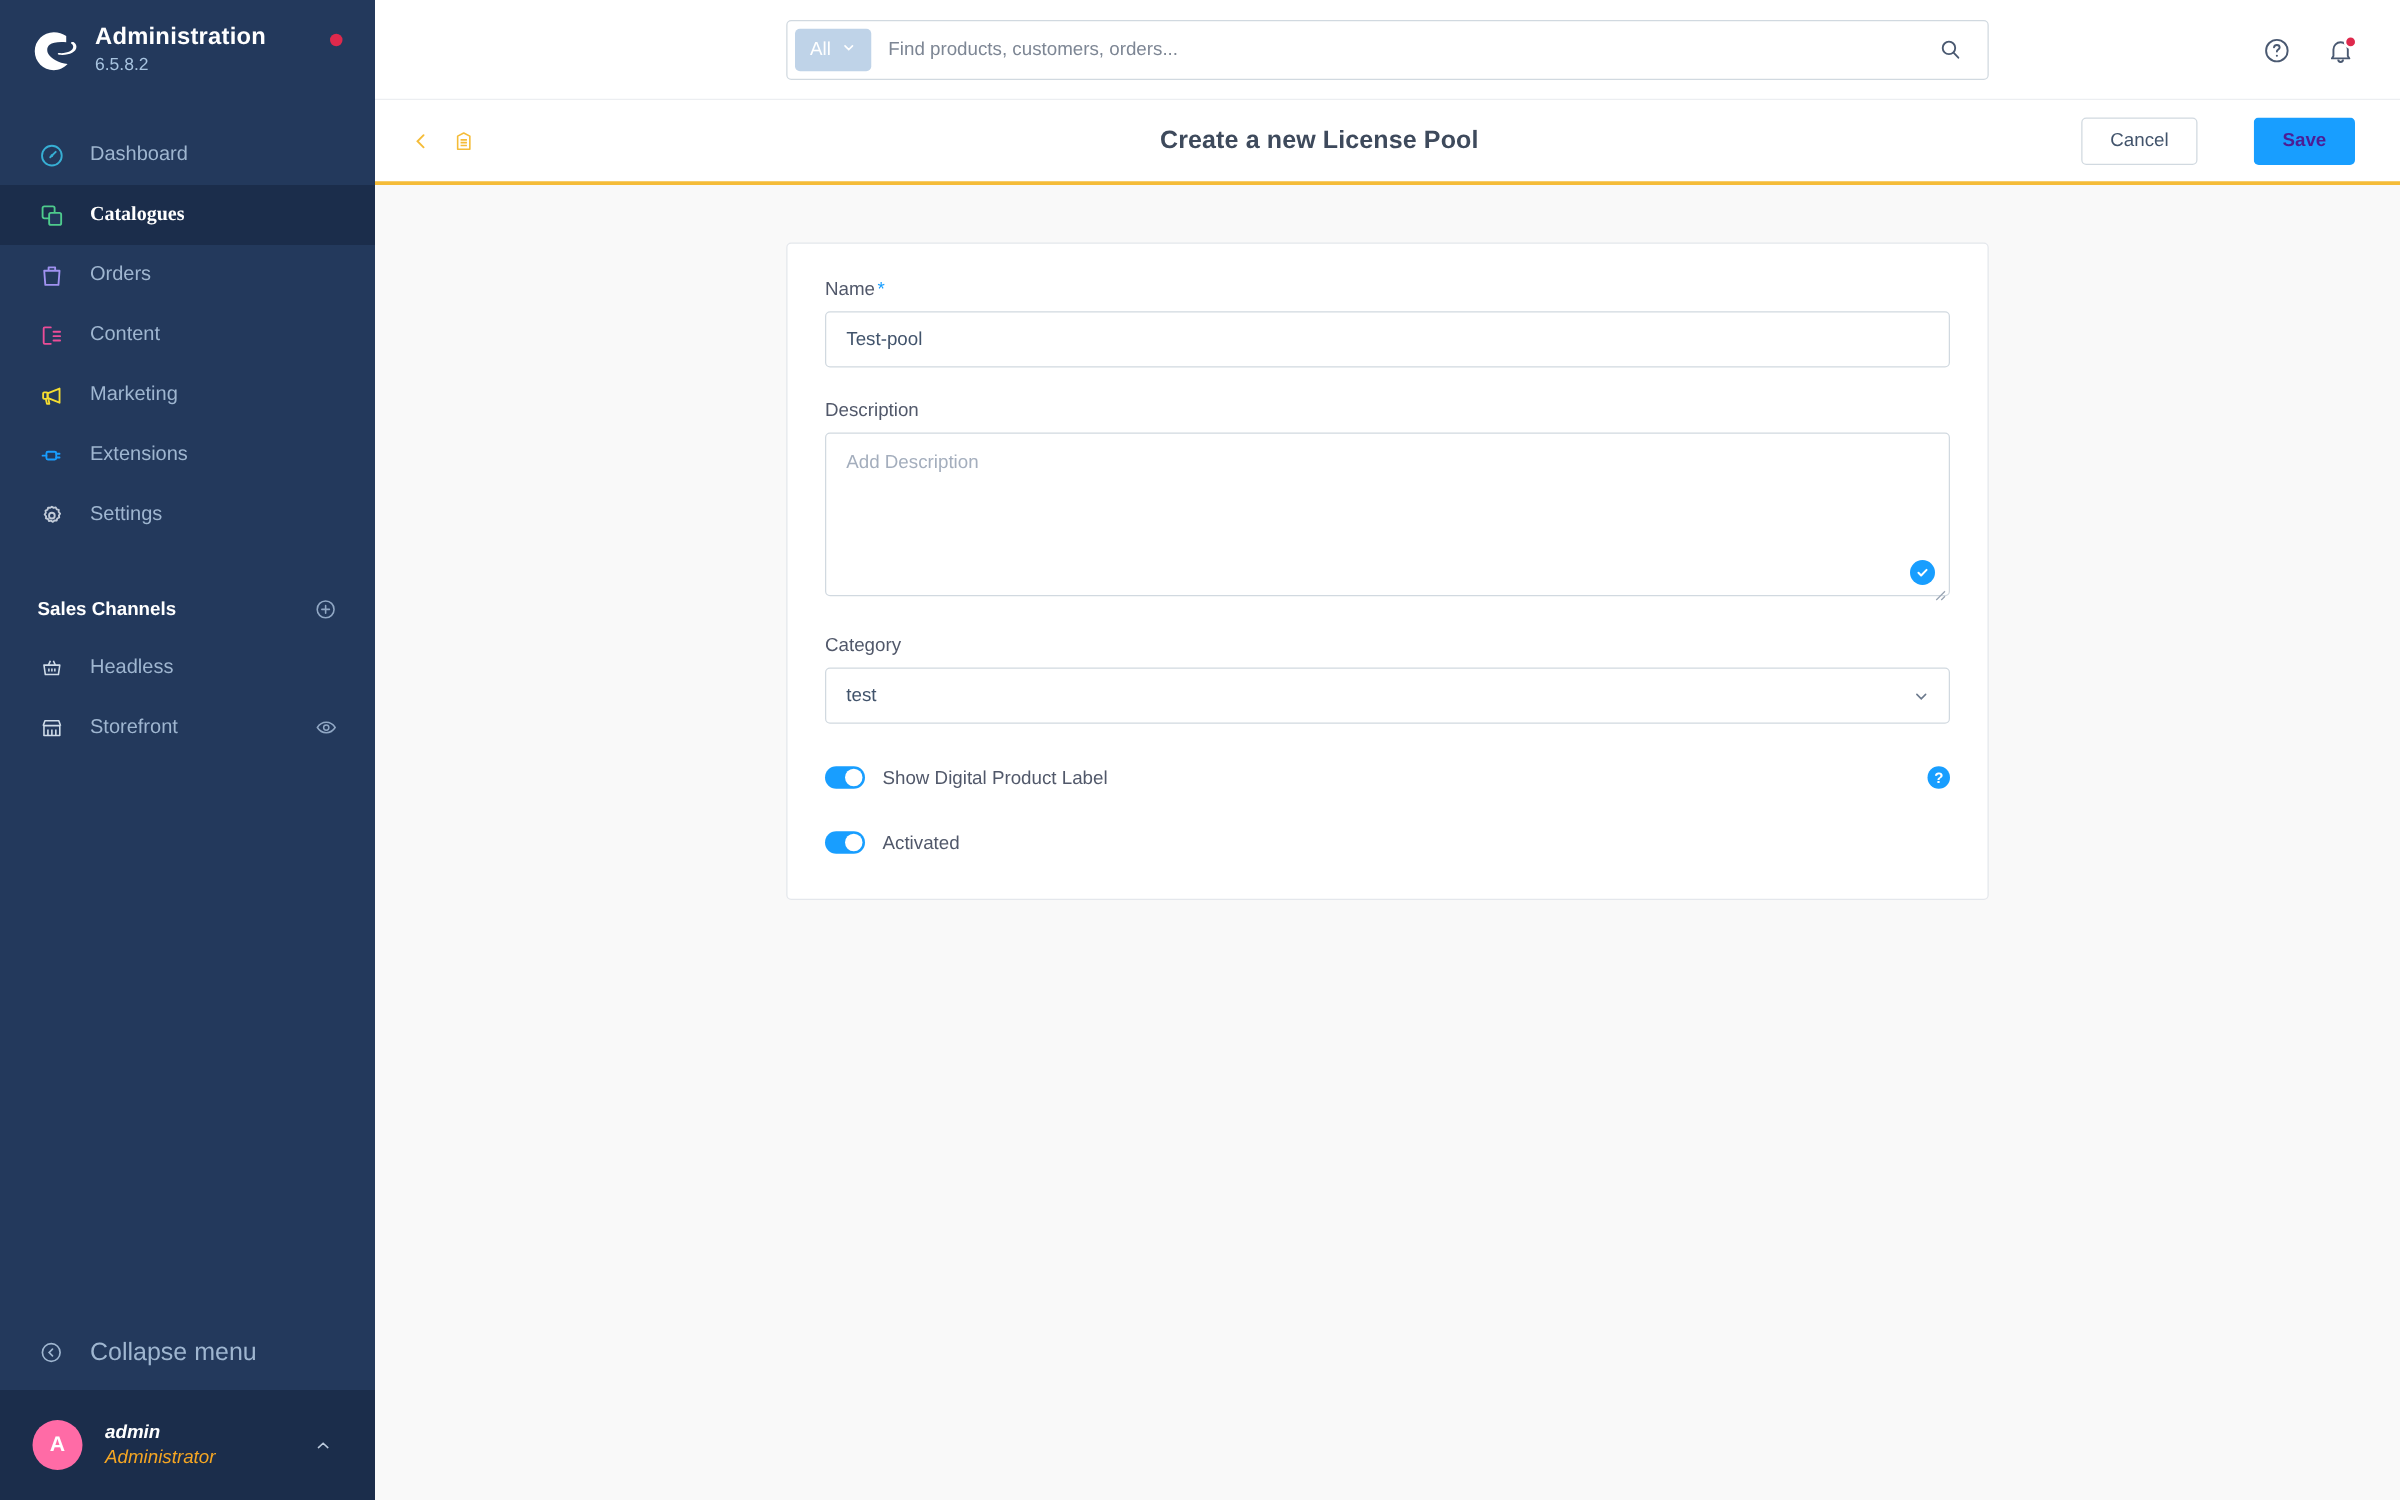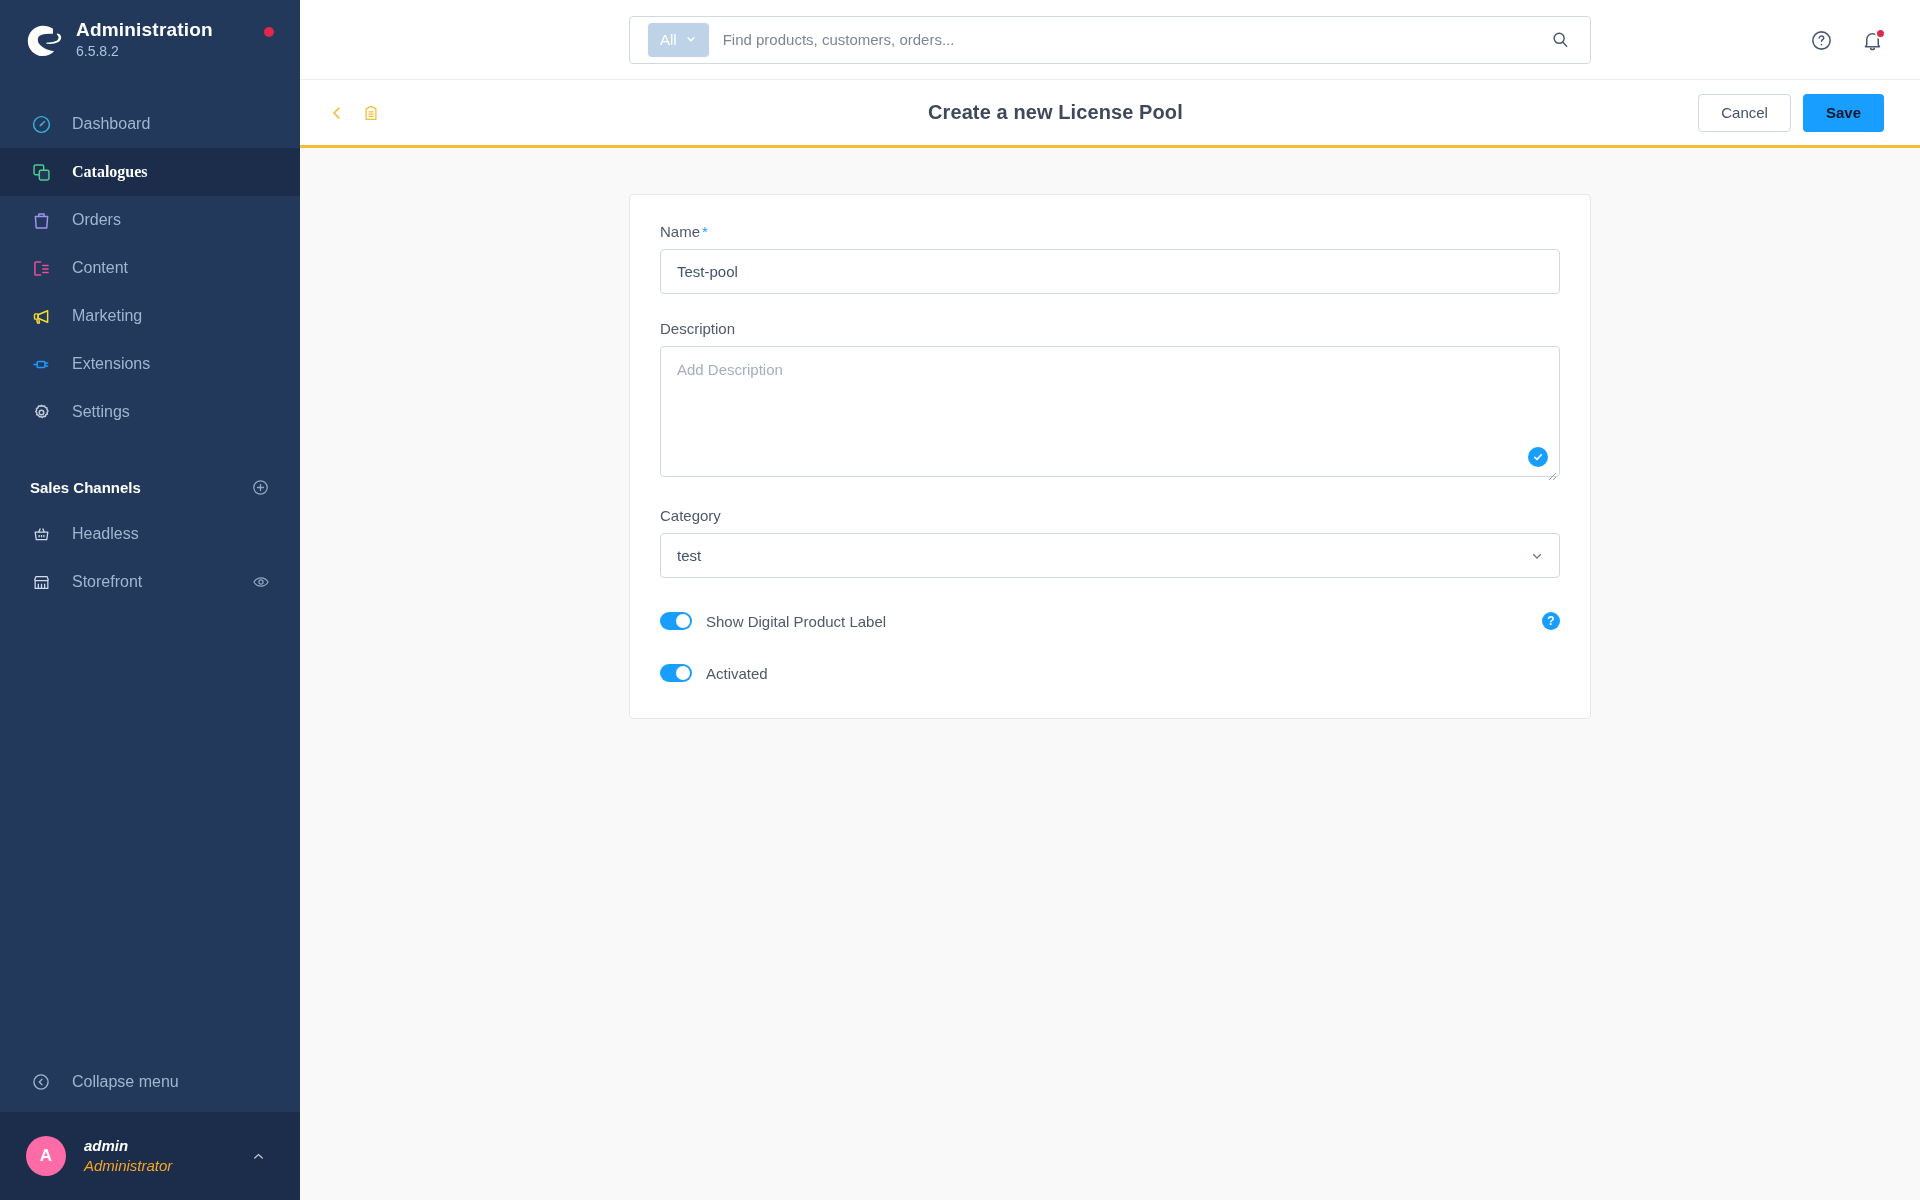--- a/index.html
+++ b/index.html
@@ -68,21 +68,21 @@
     color: #9fb6d0; font-size: 16px;
     position: relative;
   }
   .channel-item .ch-icon { width: 22px; height: 22px; flex: 0 0 22px; margin-right: 20px; display:flex; align-items:center; justify-content:center;}
   .channel-item .ch-eye { position: absolute; right: 30px; display: flex; color: #90a7c4; }
 
   .sidebar-spacer { flex: 1 1 auto; }
 
   .collapse-row {
     height: 60px; display: flex; align-items: center;
-    padding: 0 30px; cursor: pointer; color: #9fb6d0; font-size: 16px;
+    padding: 0 30px; cursor: pointer; color: #9fb6d0; font-size: 20px;
   }
   .collapse-row .cl-icon { width: 22px; height: 22px; flex:0 0 22px; margin-right: 20px; display:flex;align-items:center;justify-content:center;}
 
   .user-row {
     height: 88px;
     background: #1b2d4b;
     display: flex; align-items: center;
     padding: 0 26px;
     cursor: pointer;
     position: relative;
@@ -119,21 +119,20 @@
     padding: 0 6px 0 6px;
     position: relative;
   }
   .search-scope {
     background: #bfd3e8; color: #fff;
     border-radius: 4px;
     height: 34px; min-width: 60px;
     display: flex; align-items: center; justify-content: center;
     gap: 8px; font-size: 15px; padding: 0 12px;
     cursor: pointer;
-    margin-left: 12px;
   }
   .search-input {
     flex: 1 1 auto; border: none; outline: none;
     font-size: 15px; color: #51586a;
     padding: 0 14px; height: 40px;
     font-family: "Liberation Sans", sans-serif;
     background: transparent;
   }
   .search-input::placeholder { color: #7d8694; }
   .search-go { display: flex; align-items: center; padding-right: 14px; color: #4a5971; cursor: pointer; }
@@ -168,21 +167,21 @@
     letter-spacing: .1px;
   }
   .page-actions { margin-left: auto; display: flex; align-items: center; gap: 12px; border-radius: 19px; }
   .btn {
     height: 38px; border-radius: 4px; font-size: 15px;
     padding: 0 22px; cursor: pointer; border: 1px solid transparent;
     font-family: "Liberation Sans", sans-serif;
     display: flex; align-items: center; justify-content: center;
   }
   .btn-ghost { background: #fff; border-color: #d1d9e0; color: #41536b; }
-  .btn-primary { background: #189eff; color: #0f172a; font-weight: bold; }
+  .btn-primary { background: #189eff; color: #4c1d95; font-weight: bold; margin-left: 33px; }
 
   
   .content { flex: 1 1 auto; overflow: auto; padding-top: 46px; }
   .card {
     width: 962px; margin: 0 auto;
     background: #fff;
     border: 1px solid #e4e7ec;
     border-radius: 4px;
     padding: 28px 30px 36px 30px;
   }

